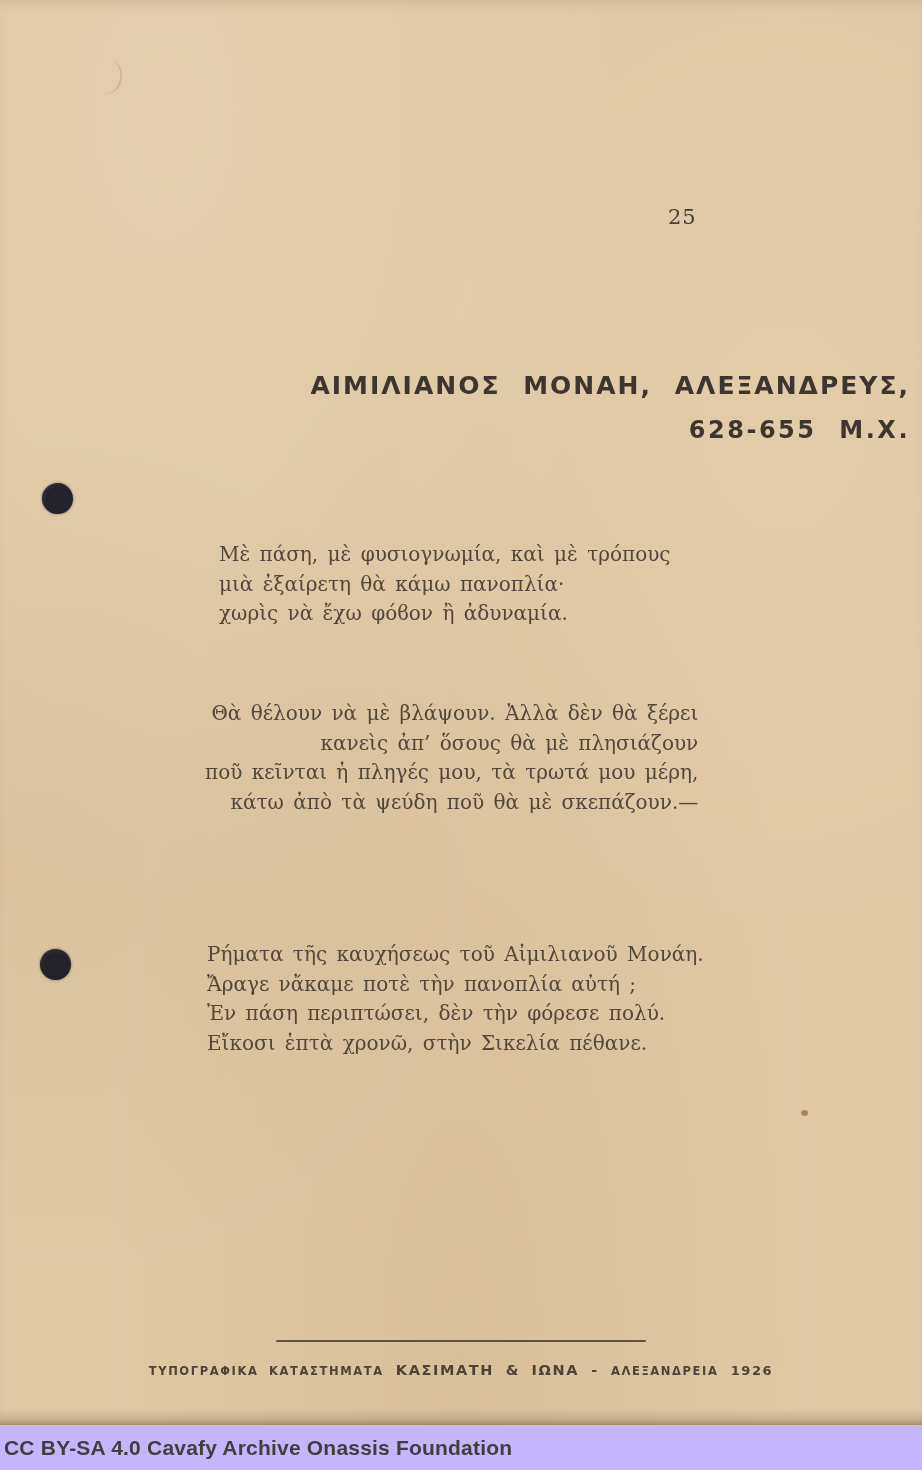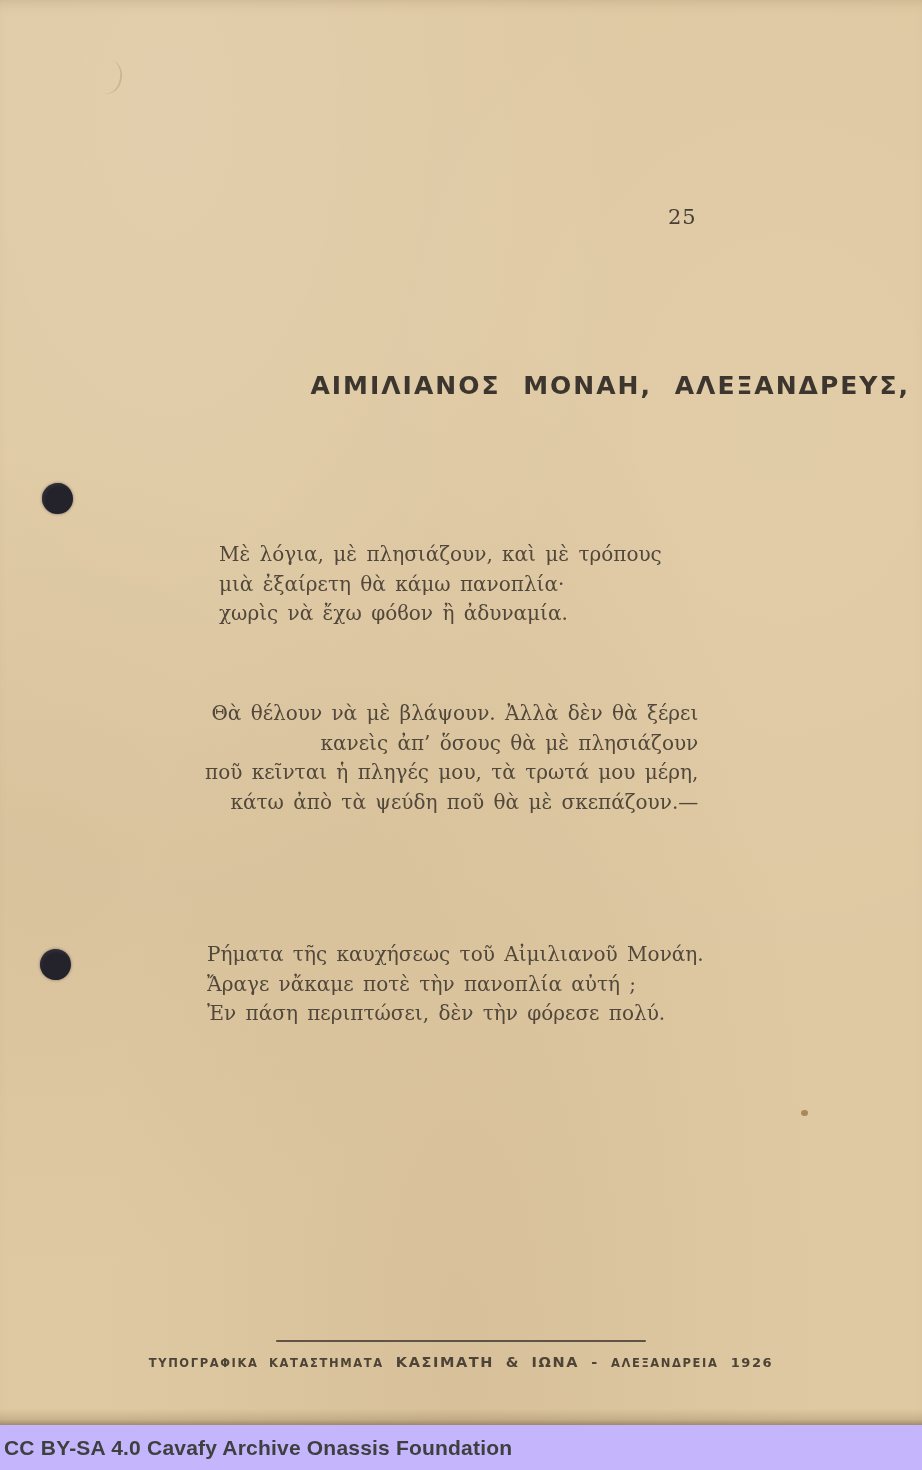--- a/index.html
+++ b/index.html
@@ -95,21 +95,21 @@
     text-align: center;
   }
   .footer-rule {
     width: 370px;
     height: 2px;
     margin: 0 auto;
     background: #5e5345;
     border-radius: 1px;
   }
   .footer-text {
-    margin-top: 10px;
+    margin-top: 18px;
     font-family: "DejaVu Sans", sans-serif;
     font-weight: bold;
     color: #4d4336;
     letter-spacing: 1.6px;
     word-spacing: 5px;
     white-space: nowrap;
   }
   .f-small { font-size: 11.5px; }
   .f-large { font-size: 14.5px; }
   .f-year  { font-size: 13px; }
@@ -176,39 +176,41 @@
     <div class="smudge"></div>
 
     <div class="page-number">25</div>
 
     <div class="hole hole-1"></div>
     <div class="hole hole-2"></div>
     <div class="speck"></div>
 
     <div class="title-block">
       <div class="title-line1">ΑΙΜΙΛΙΑΝΟΣ ΜΟΝΑΗ, ΑΛΕΞΑΝΔΡΕΥΣ,</div>
+      <div class="title-line2">628-655 Μ.Χ.</div>
     </div>
 
     <div class="stanza stanza-1">
-      <div class="poem-line">Μὲ λόγια, μὲ πλησιάζουν, καὶ μὲ τρόπους</div>
+      <div class="poem-line">Μὲ πάση, μὲ φυσιογνωμία, καὶ μὲ τρόπους</div>
       <div class="poem-line">μιὰ ἐξαίρετη θὰ κάμω πανοπλία·</div>
       <div class="poem-line">χωρὶς νὰ ἔχω φόϐον ἢ ἀδυναμία.</div>
     </div>
 
     <div class="stanza stanza-2">
       <div class="poem-line">Θὰ θέλουν νὰ μὲ βλάψουν. Ἀλλὰ δὲν θὰ ξέρει</div>
       <div class="poem-line">κανεὶς ἀπ’ ὅσους θὰ μὲ πλησιάζουν</div>
       <div class="poem-line">ποῦ κεῖνται ἡ πληγές μου, τὰ τρωτά μου μέρη,</div>
       <div class="poem-line">κάτω ἀπὸ τὰ ψεύδη ποῦ θὰ μὲ σκεπάζουν.—</div>
     </div>
 
     <div class="stanza stanza-3">
       <div class="poem-line">Ρήματα τῆς καυχήσεως τοῦ Αἰμιλιανοῦ Μονάη.</div>
       <div class="poem-line">Ἄραγε νἄκαμε ποτὲ τὴν πανοπλία αὐτή ;</div>
       <div class="poem-line">Ἐν πάση περιπτώσει, δὲν τὴν φόρεσε πολύ.</div>
+      <div class="poem-line">Εἴκοσι ἑπτὰ χρονῶ, στὴν Σικελία πέθανε.</div>
     </div>
 
     <div class="footer">
       <div class="footer-rule"></div>
       <div class="footer-text">
         <span class="f-small">ΤΥΠΟΓΡΑΦΙΚΑ ΚΑΤΑΣΤΗΜΑΤΑ</span>
         <span class="f-large">ΚΑΣΙΜΑΤΗ &amp; ΙΩΝΑ</span>
         <span class="f-large">-</span>
         <span class="f-small">ΑΛΕΞΑΝΔΡΕΙΑ</span>
         <span class="f-year">1926</span>

